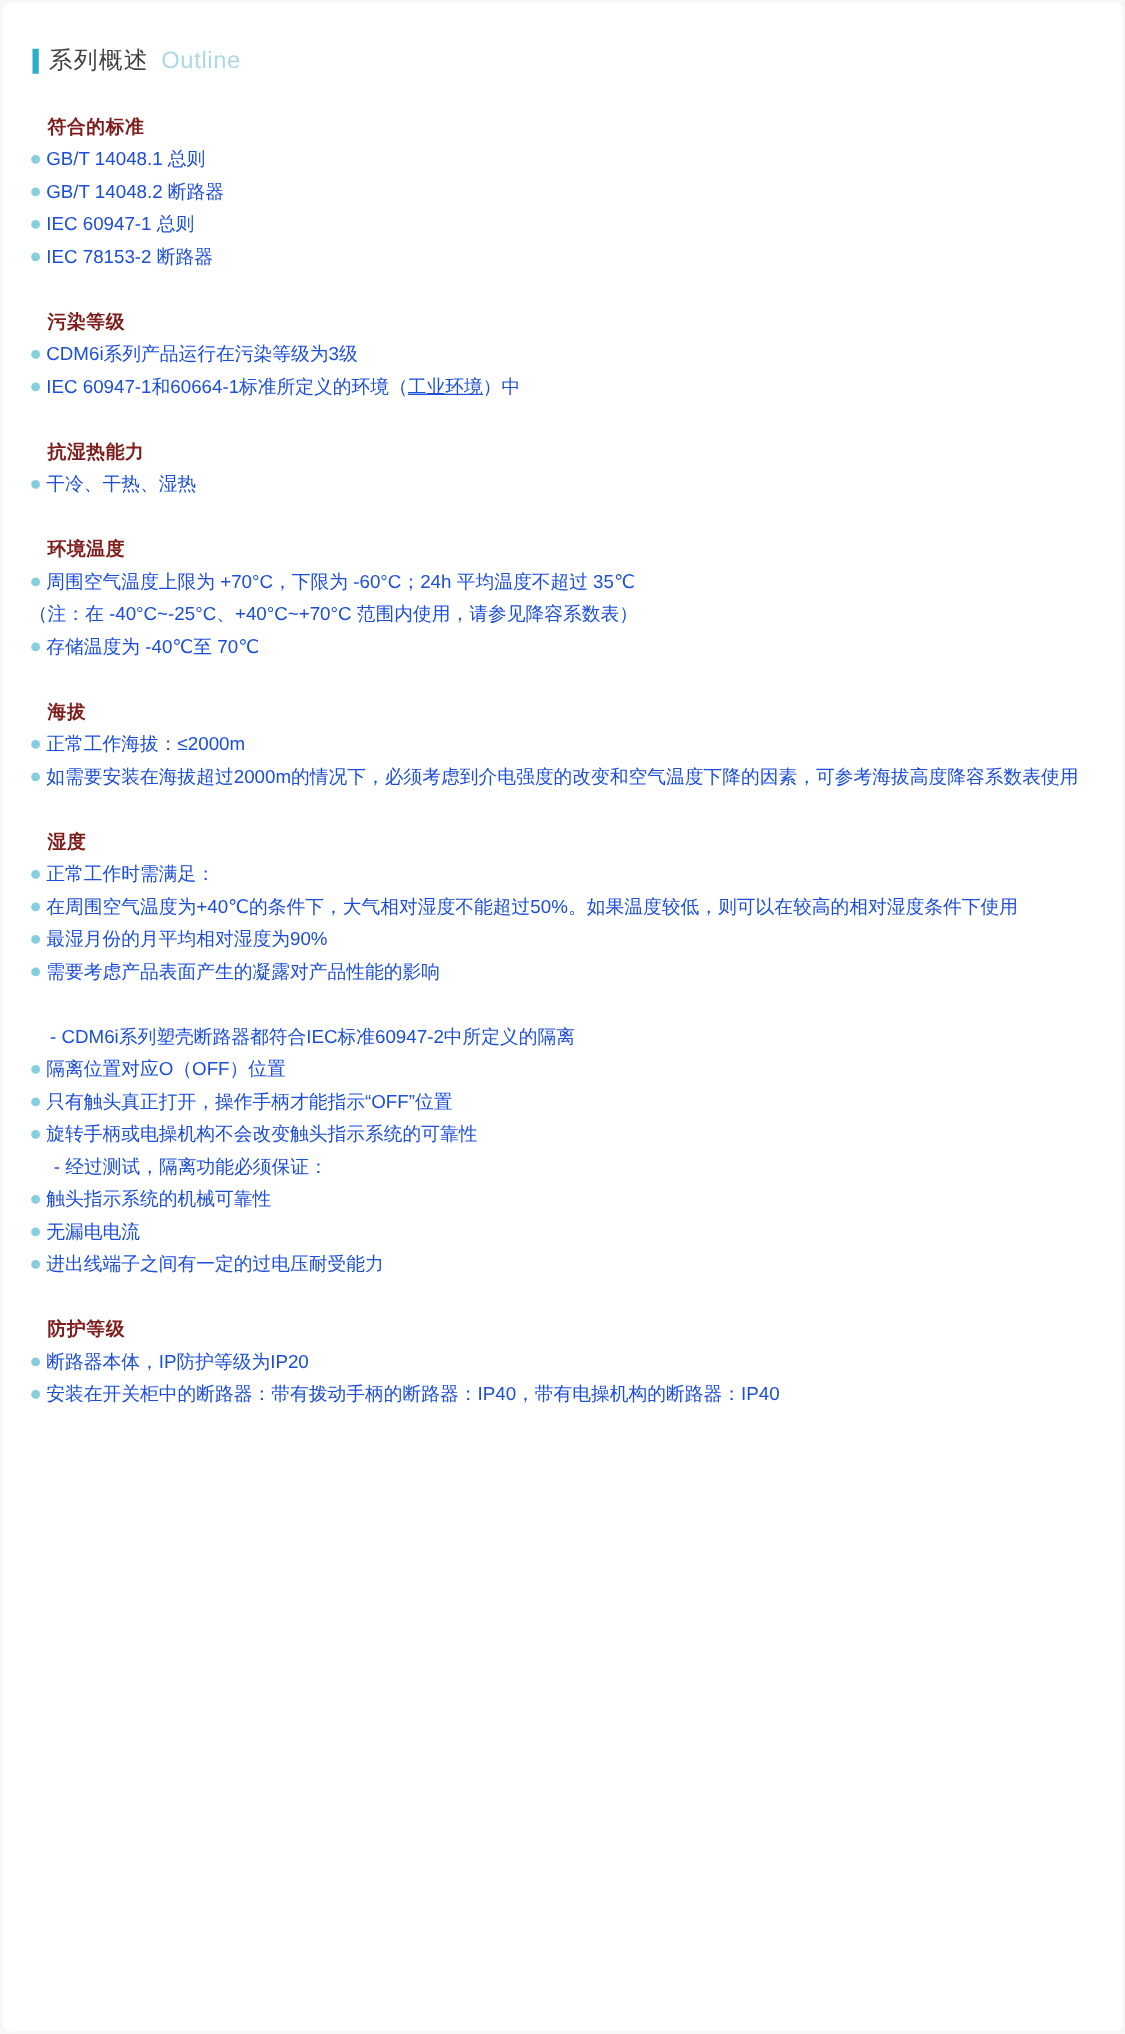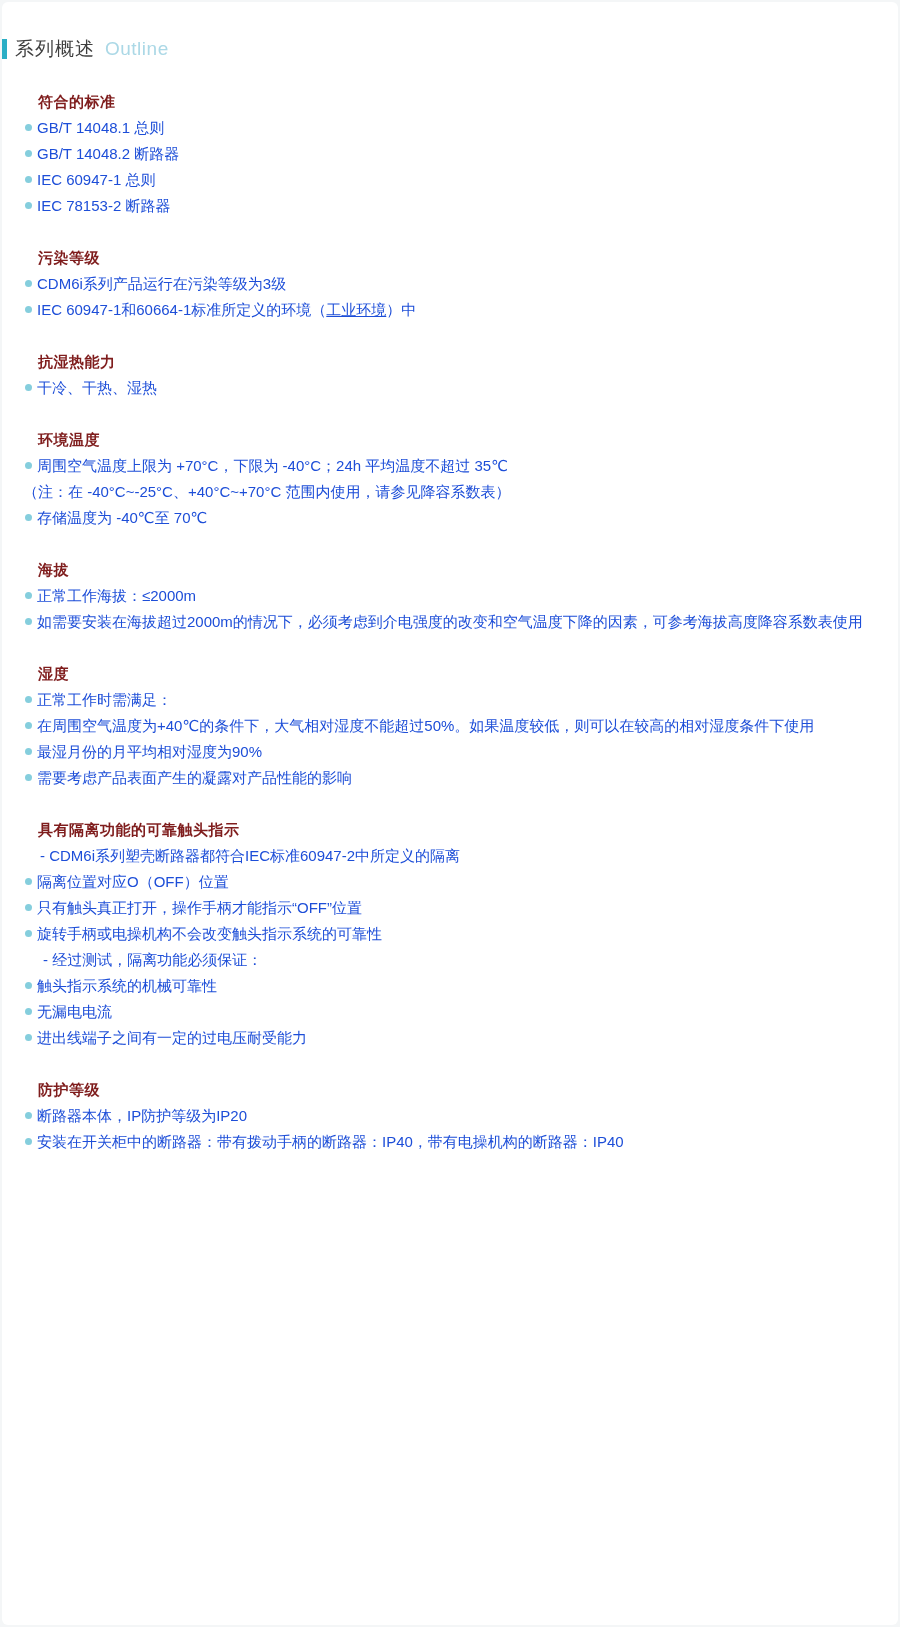--- a/index.html
+++ b/index.html
@@ -15,20 +15,21 @@
     width:896px;
     min-height:1623px;
     background:#ffffff;
     border-radius:6px;
     padding:36px 20px 48px 0;
     overflow:hidden;
   }
   .page-header {
     display:flex;
     align-items:center;
+    margin-left:24px;
     height:22px;
   }
   .accent-bar {
     width:5px;
     height:20px;
     background:#2baec5;
     margin-right:8px;
   }
   .title-cn {
     font-size:19px;
@@ -123,21 +124,21 @@
     <div class="item">
       <span class="dot"></span>
       <span>干冷、干热、湿热</span>
     </div>
   </div>
 
   <div class="section">
     <div class="sec-heading">环境温度</div>
     <div class="item">
       <span class="dot"></span>
-      <span>周围空气温度上限为 +70°C，下限为 -40°C；24h 平均温度不超过 35℃</span>
+      <span>周围空气温度上限为 +70°C，下限为 -60°C；24h 平均温度不超过 35℃</span>
     </div>
     <div class="item note">
       <span>（注：在 -40°C~-25°C、+40°C~+70°C 范围内使用，请参见降容系数表）</span>
     </div>
     <div class="item">
       <span class="dot"></span>
       <span>存储温度为 -40℃至 70℃</span>
     </div>
   </div>
 
@@ -167,21 +168,20 @@
       <span class="dot"></span>
       <span>最湿月份的月平均相对湿度为90%</span>
     </div>
     <div class="item">
       <span class="dot"></span>
       <span>需要考虑产品表面产生的凝露对产品性能的影响</span>
     </div>
   </div>
 
   <div class="section">
-    <div class="sec-heading">具有隔离功能的可靠触头指示</div>
     <div class="item dash">
       <span>- CDM6i系列塑壳断路器都符合IEC标准60947-2中所定义的隔离</span>
     </div>
     <div class="item">
       <span class="dot"></span>
       <span>隔离位置对应O（OFF）位置</span>
     </div>
     <div class="item">
       <span class="dot"></span>
       <span>只有触头真正打开，操作手柄才能指示“OFF”位置</span>

